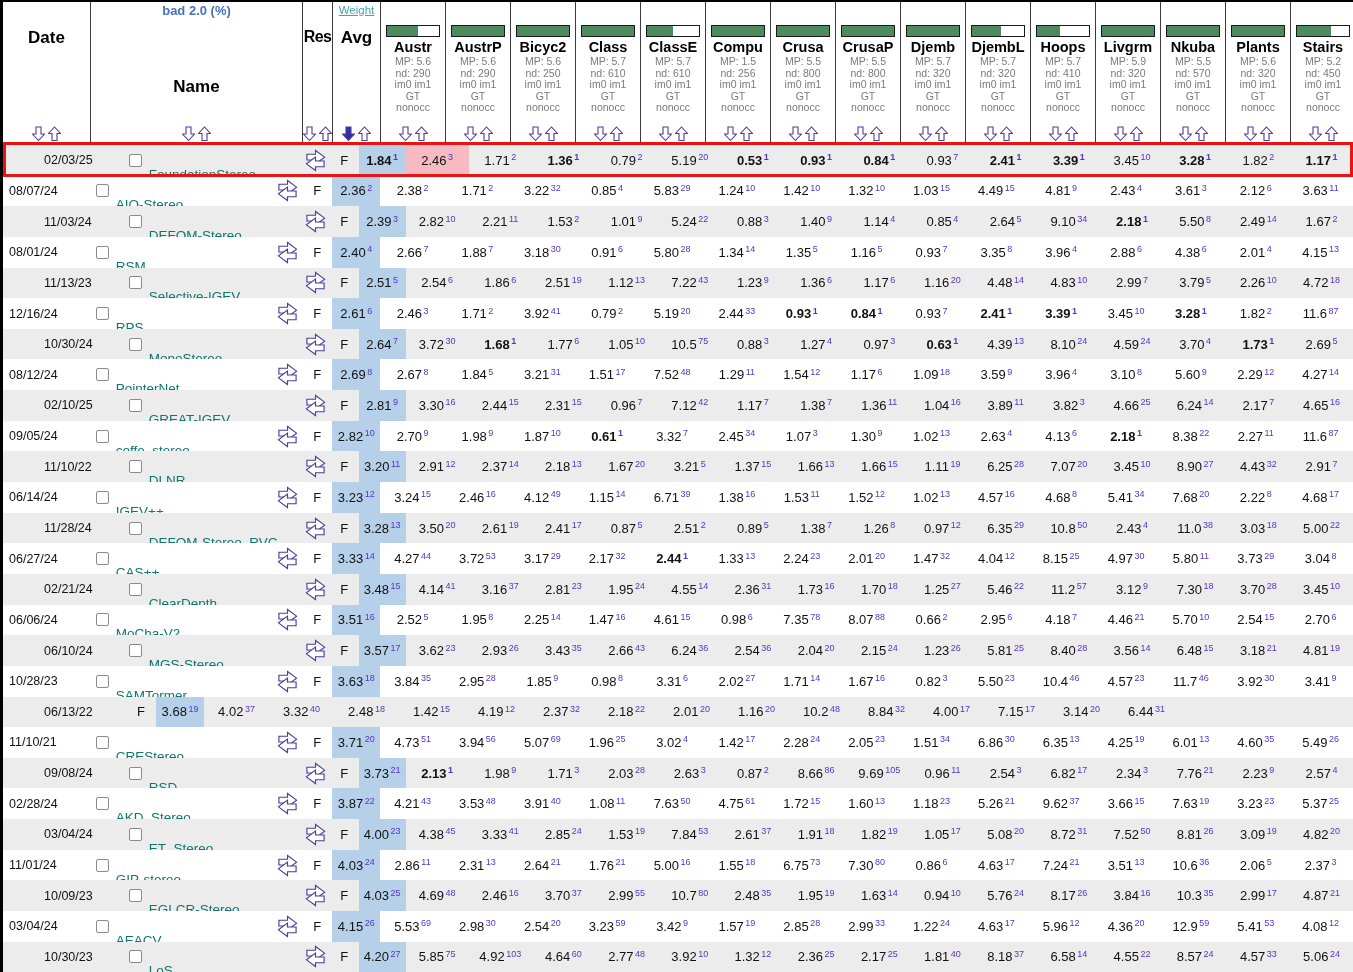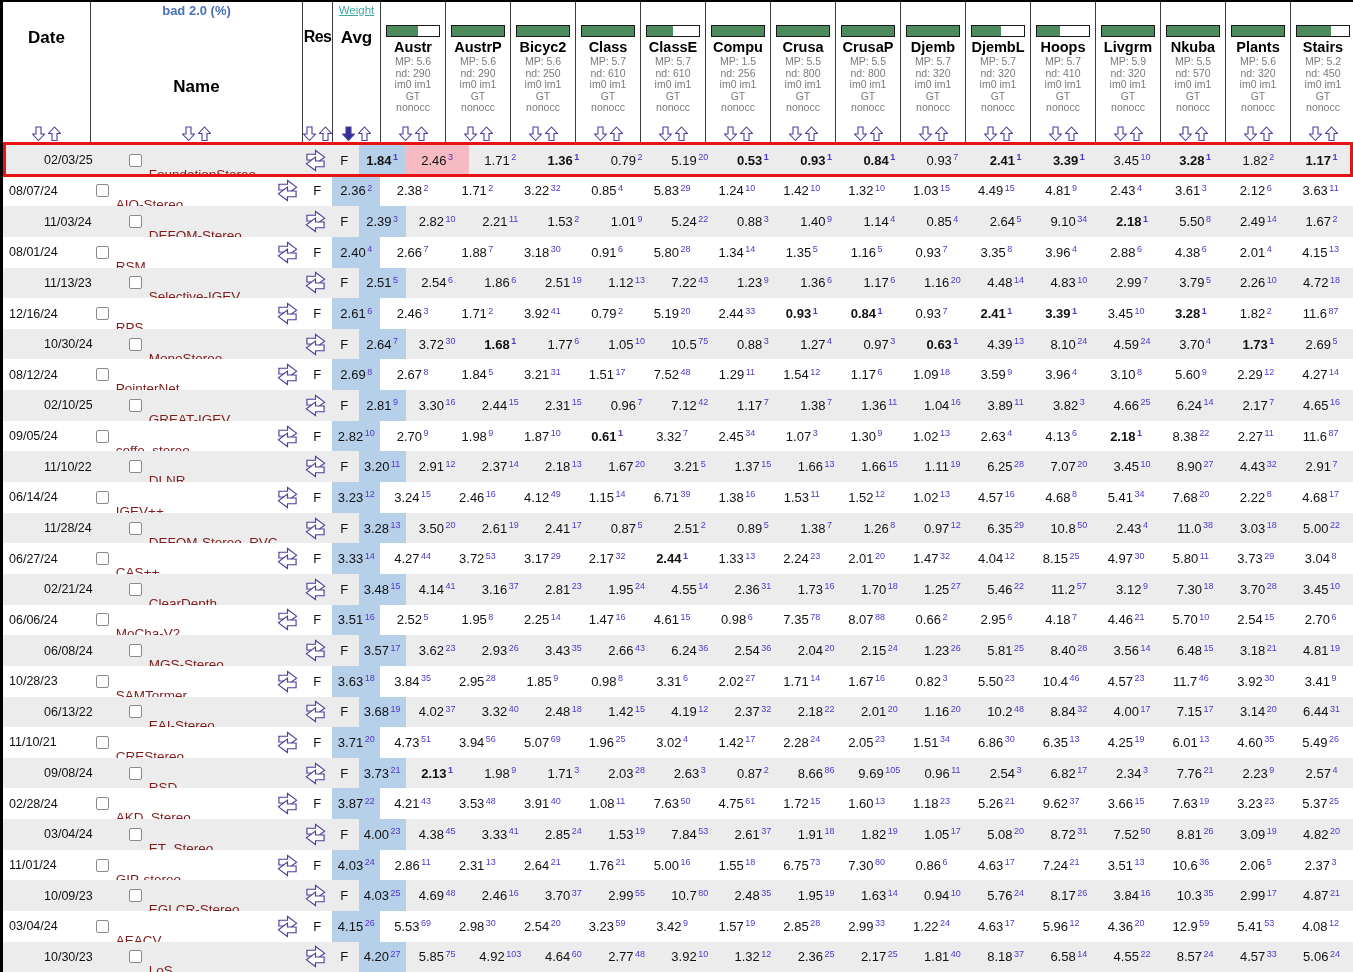--- a/index.html
+++ b/index.html
@@ -28,21 +28,21 @@
   .sorticon{line-height:0;display:inline-block;}
   
   .row{display:flex;height:30.65px;position:relative;flex:0 0 auto;}
   .row.odd{background:#ececec;padding-left:35px;}
   .row.even{background:#ffffff;}
   .cell-date{width:88px;box-sizing:border-box;padding-left:6px;font-size:12.5px;color:#111;
              display:flex;align-items:center;height:100%;}
   .cell-name{width:212px;display:flex;align-items:center;height:100%;box-sizing:border-box;}
   .cb{width:13px;height:13px;border:1px solid #8a8a8a;border-radius:2px;background:#fff;
       margin:0 7px 0 5px;flex:0 0 auto;display:inline-block;box-sizing:border-box;}
-  .mname{color:#7f1d1d;font-size:13.5px;white-space:nowrap;margin-top:28px;}
+  .mname{color:#0f766e;font-size:13.5px;white-space:nowrap;margin-top:28px;}
   .swap{margin-left:auto;margin-right:4px;line-height:0;}
   .cell-res{width:30px;display:flex;align-items:center;justify-content:center;font-size:13px;
             color:#111;height:100%;}
   .cell-avg{width:48px;height:100%;background:#b6d0ea;display:flex;align-items:center;
             justify-content:center;font-size:13px;color:#111;}
   .cell-val{width:65px;height:100%;display:flex;align-items:center;justify-content:center;
             font-size:13px;color:#111;}
   .rank{font-style:normal;font-size:9px;color:#5434cc;margin-left:1.5px;display:inline-block;
         transform:translateY(-3.5px);}
   .b{font-weight:bold;}
@@ -833,21 +833,21 @@
         <span class="cell-val">8.07<i class="rank">88</i></span>
         <span class="cell-val">0.66<i class="rank">2</i></span>
         <span class="cell-val">2.95<i class="rank">6</i></span>
         <span class="cell-val">4.18<i class="rank">7</i></span>
         <span class="cell-val">4.46<i class="rank">21</i></span>
         <span class="cell-val">5.70<i class="rank">10</i></span>
         <span class="cell-val">2.54<i class="rank">15</i></span>
         <span class="cell-val">2.70<i class="rank">6</i></span>
       </div>
       <div class="row odd">
-        <span class="cell-date">06/08/24</span>
+        <span class="cell-date">06/10/24</span>
         <span class="cell-name">
           <span class="cb"></span>
           <span class="mname">MGS-Stereo</span>
           <span class="swap"><svg width="21" height="25" viewBox="0 0 22 26">
               <polygon points="2,6.5 11,6.5 11,2.5 20.5,9.5 11,16.5 11,12.5 2,12.5" fill="#fff" stroke="#4a3f99" stroke-width="1.2"></polygon>
               <polygon points="20,13.5 11,13.5 11,9.5 1.5,16.5 11,23.5 11,19.5 20,19.5" fill="#fff" stroke="#4a3f99" stroke-width="1.2"></polygon>
             </svg></span>
         </span>
         <span class="cell-res">F</span>
         <span class="cell-avg">3.57<i class="rank">17</i></span>
@@ -890,28 +890,20 @@
         <span class="cell-val">0.82<i class="rank">3</i></span>
         <span class="cell-val">5.50<i class="rank">23</i></span>
         <span class="cell-val">10.4<i class="rank">46</i></span>
         <span class="cell-val">4.57<i class="rank">23</i></span>
         <span class="cell-val">11.7<i class="rank">46</i></span>
         <span class="cell-val">3.92<i class="rank">30</i></span>
         <span class="cell-val">3.41<i class="rank">9</i></span>
       </div>
       <div class="row odd">
         <span class="cell-date">06/13/22</span>
-        <span class="cell-name">
-          <span class="cb"></span>
-          <span class="mname">EAI-Stereo</span>
-          <span class="swap"><svg width="21" height="25" viewBox="0 0 22 26">
-              <polygon points="2,6.5 11,6.5 11,2.5 20.5,9.5 11,16.5 11,12.5 2,12.5" fill="#fff" stroke="#4a3f99" stroke-width="1.2"></polygon>
-              <polygon points="20,13.5 11,13.5 11,9.5 1.5,16.5 11,23.5 11,19.5 20,19.5" fill="#fff" stroke="#4a3f99" stroke-width="1.2"></polygon>
-            </svg></span>
-        </span>
         <span class="cell-res">F</span>
         <span class="cell-avg">3.68<i class="rank">19</i></span>
         <span class="cell-val">4.02<i class="rank">37</i></span>
         <span class="cell-val">3.32<i class="rank">40</i></span>
         <span class="cell-val">2.48<i class="rank">18</i></span>
         <span class="cell-val">1.42<i class="rank">15</i></span>
         <span class="cell-val">4.19<i class="rank">12</i></span>
         <span class="cell-val">2.37<i class="rank">32</i></span>
         <span class="cell-val">2.18<i class="rank">22</i></span>
         <span class="cell-val">2.01<i class="rank">20</i></span>

